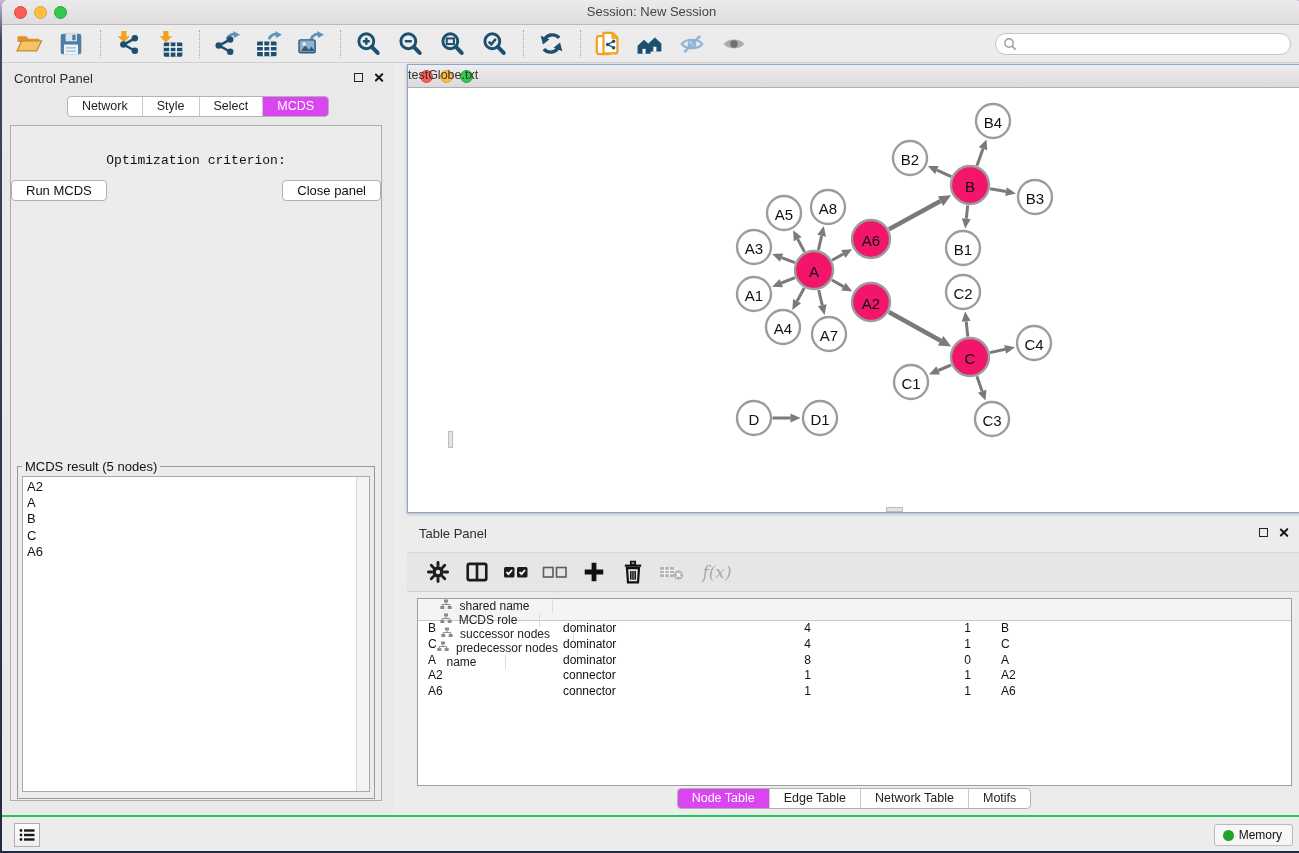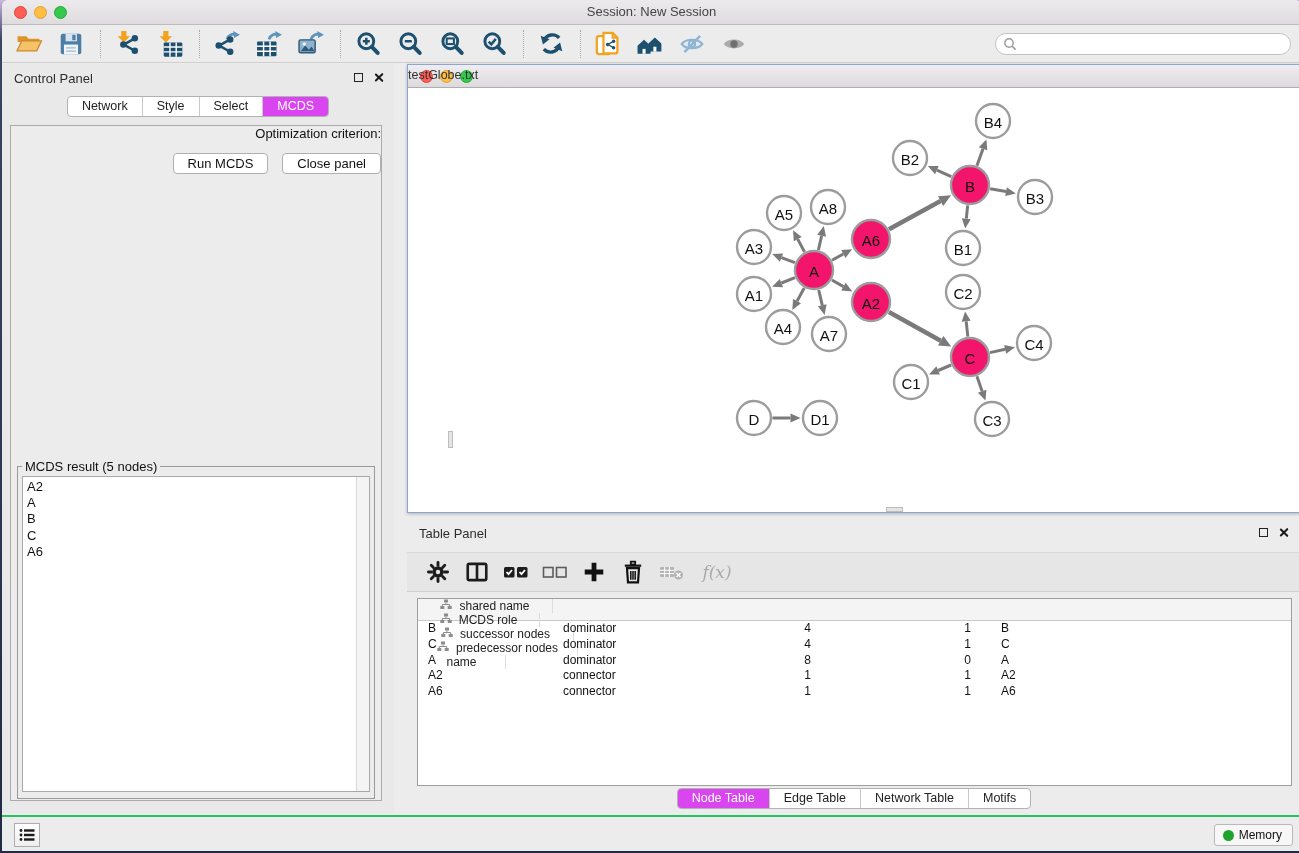--- a/index.html
+++ b/index.html
@@ -49,32 +49,32 @@
   .seg-ctl { display:inline-flex; background:#fff; border:1px solid #b2b2b2;
     border-radius:4px; overflow:hidden; height:21px; }
   .seg { padding:0 14px; line-height:19px; font-size:12.5px; color:#222;
     border-left:1px solid #c9c9c9; white-space:nowrap; }
   .seg:first-child { border-left:none; }
   .seg.active { background:#d946ef; color:#fff; }
   .cp-tabs-row { text-align:center; margin-top:2px; }
 
   .cp-content { position:absolute; left:8px; top:61px; width:372px; height:676px;
     border:1px solid #ababab; background:#ececec; }
-  .opt-label { text-align:right; margin-top:0; font-size:13px; color:#111; }
+  .opt-label { text-align:center; margin-top:27px; font-size:13px; color:#111;font-family:Liberation Mono, monospace; }
   .dropdown { position:relative; margin:9px auto 0 auto; width:312px; height:23px;
     background:#fff; border:1px solid #aaa; border-radius:4px; }
   .dropdown .val { position:absolute; left:9px; top:3px; font-size:13px; color:#111;
     white-space:nowrap; }
   .dd-step { position:absolute; right:0; top:-1px; width:19px; height:23px;
     background:linear-gradient(#6ca9f9,#3f83f8); border-radius:0 4px 4px 0; }
   .dd-step .up,.dd-step .dn { position:absolute; left:5px; width:0; height:0;
     border-left:4.5px solid transparent; border-right:4.5px solid transparent; }
   .dd-step .up { top:4px; border-bottom:5px solid #fff; }
   .dd-step .dn { bottom:4px; border-top:5px solid #fff; }
-  .btn-row { display:flex; justify-content:flex-end; gap:14px; margin-top:12px; }
+  .btn-row { display:flex; justify-content:space-between; gap:14px; margin-top:12px; }
   .mac-btn { height:21px; line-height:19px; padding:0 14px; background:#fff;
     border:1px solid #b0b0b0; border-radius:4px; font-size:13px; color:#111; }
 
   fieldset.result { position:absolute; left:6px; right:6px; top:333px; height:340px;
     border:1px solid #9a9a9a; background:#ececec; padding:0; }
   fieldset.result legend { font-size:13px; color:#111; margin-left:4px; padding:0 3px; }
   .result-list { position:absolute; left:4px; right:4px; top:2px; bottom:6px;
     background:#fff; border:1px solid #a9a9a9; overflow:hidden; }
   .result-scroll { position:absolute; right:0; top:0; bottom:0; width:13px;
     background:#f4f4f4; border-left:1px solid #d8d8d8; }

